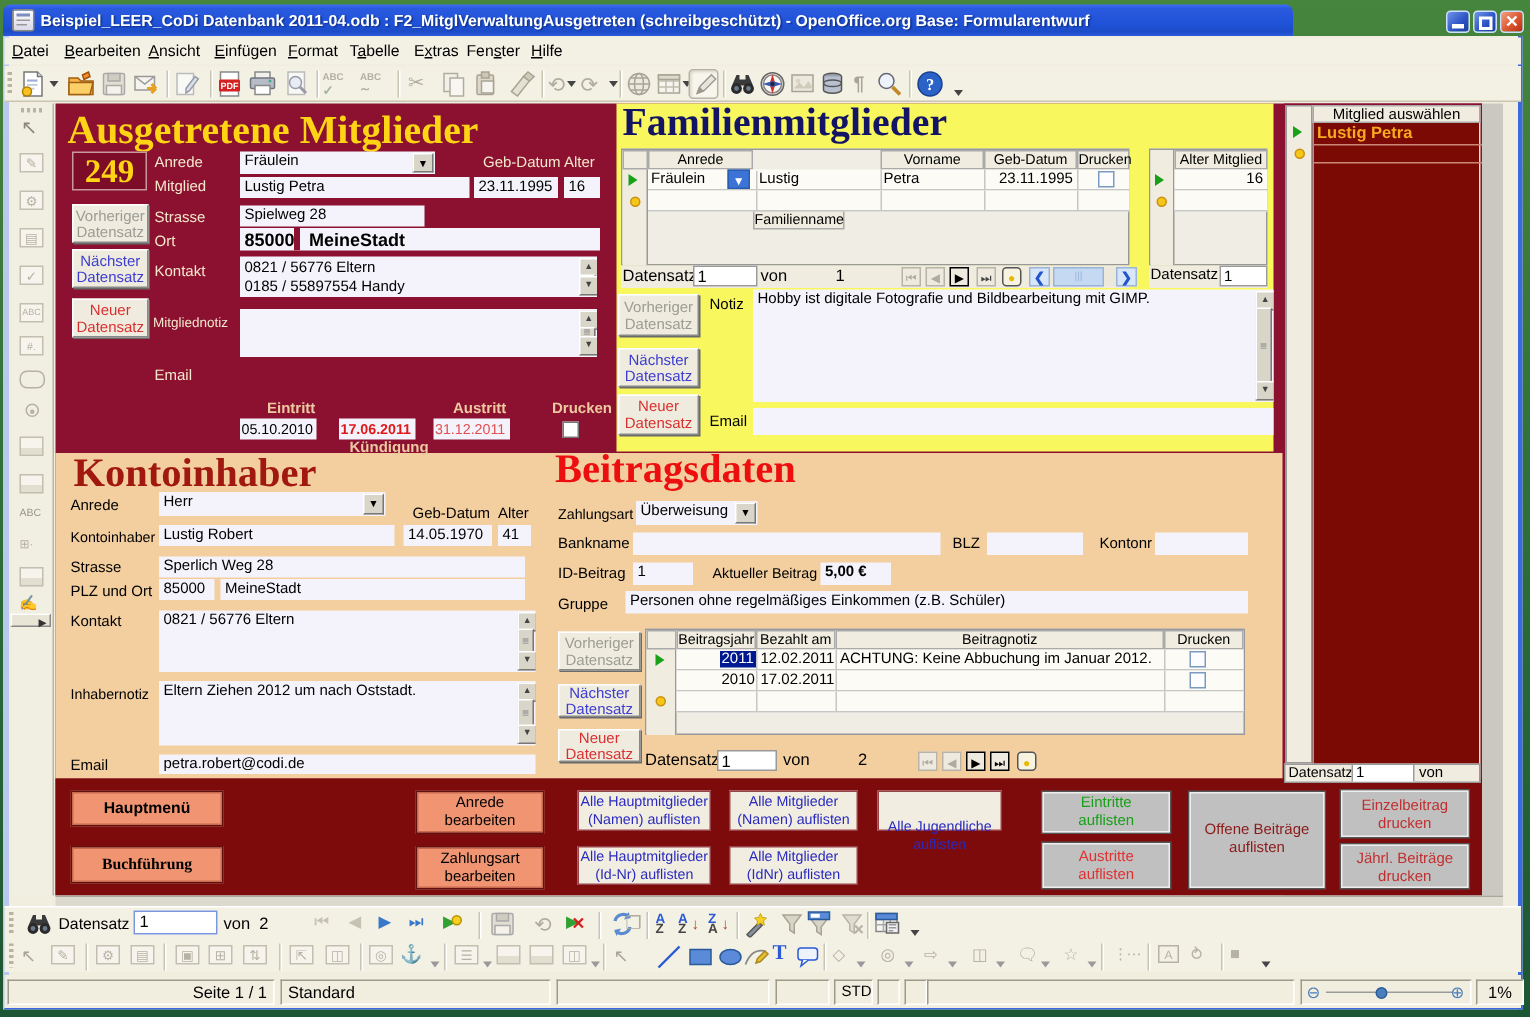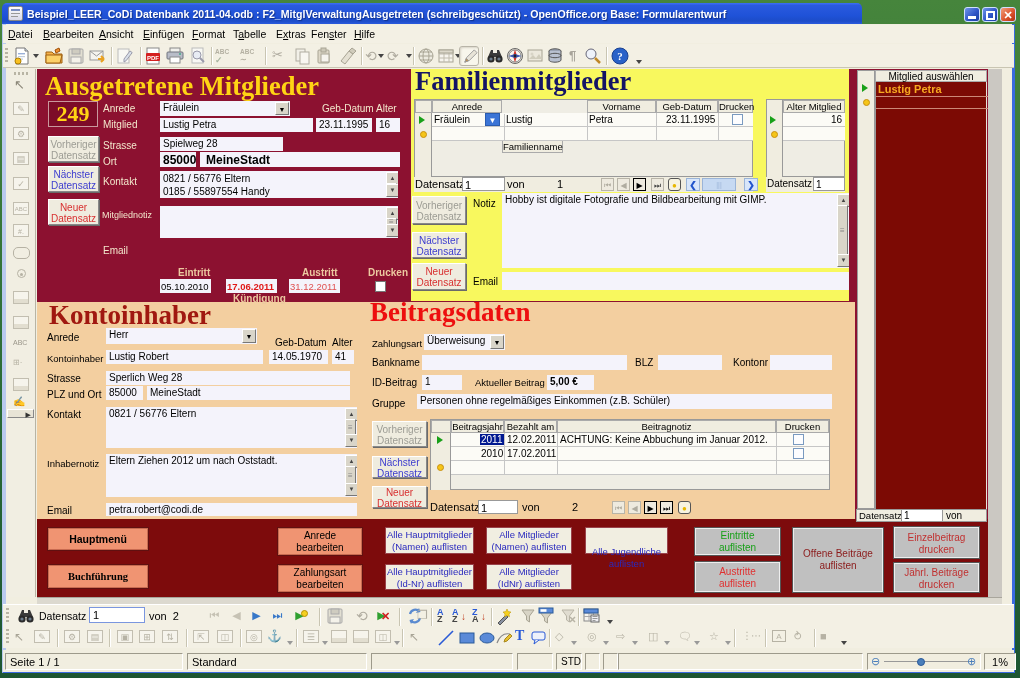--- a/index.html
+++ b/index.html
@@ -641,21 +641,21 @@
     <div class="gicon" style="left:739px;top:4px;font-size:10px;letter-spacing:-1px;">⋮⋯</div>
     <span class="tsep" style="left:762px;"></span>
     <div class="gicon" style="left:769px;top:4px;width:14px;height:12px;border:1px solid #b6b2a4;font-size:8px;line-height:12px;">A</div>
     <div class="gicon" style="left:791px;top:4px;font-size:11px;">⥁</div>
     <span class="tsep" style="left:811px;"></span>
     <div class="gicon" style="left:817px;top:4px;font-size:11px;">■</div>
     <span class="dda" style="left:838px;top:15px;"></span>
   </div>
 
   <div id="statusbar" class="abs">
-    <div class="scell" style="left:2px;width:178px;">Seite 1 / 1</div>
+    <div class="scell" style="left:2px;width:178px;text-align:right;">Seite 1 / 1</div>
     <div class="scell" style="left:184px;width:180px;">Standard</div>
     <div class="scell" style="left:368px;width:142px;"></div>
     <div class="scell" style="left:514px;width:36px;"></div>
     <div class="scell" style="left:553px;width:26px;font-size:10px;">STD</div>
     <div class="scell" style="left:582px;width:15px;"></div>
     <div class="scell" style="left:600px;width:15px;"></div>
     <div class="scell" style="left:615px;width:245px;"></div>
     <div class="scell" style="left:864px;width:114px;"></div>
     <div class="scell" style="left:981px;width:32px;text-align:center;padding:2px 1px;">1%</div>
     <div style="position:absolute;left:868px;top:9px;width:110px;height:7px;">

